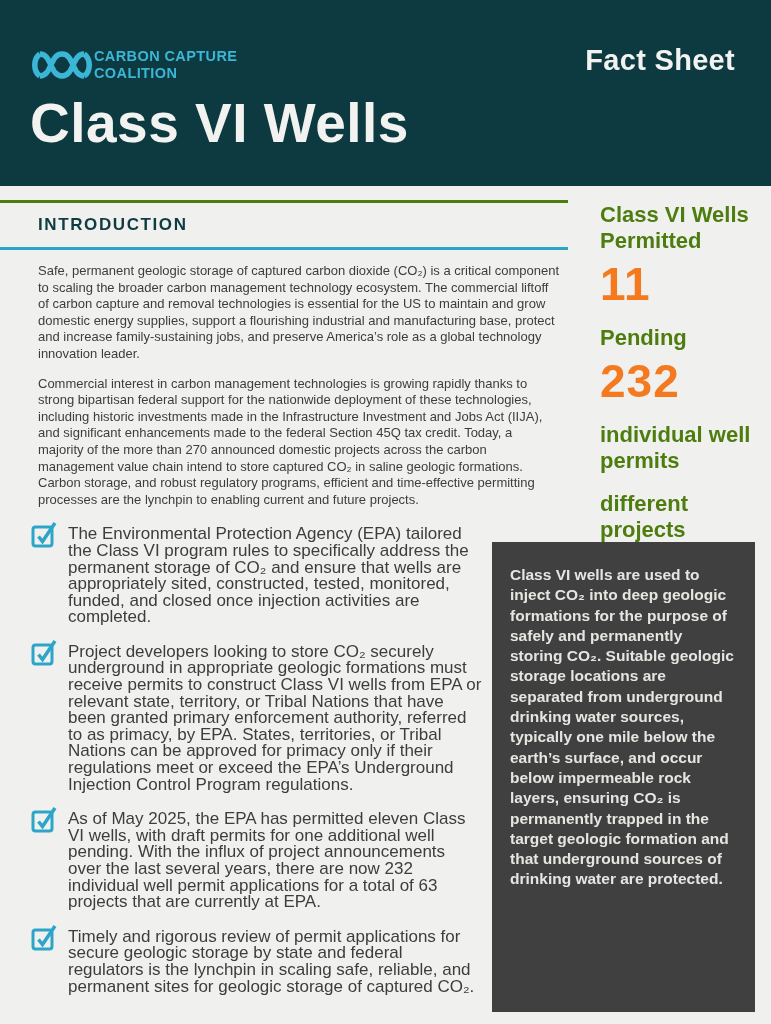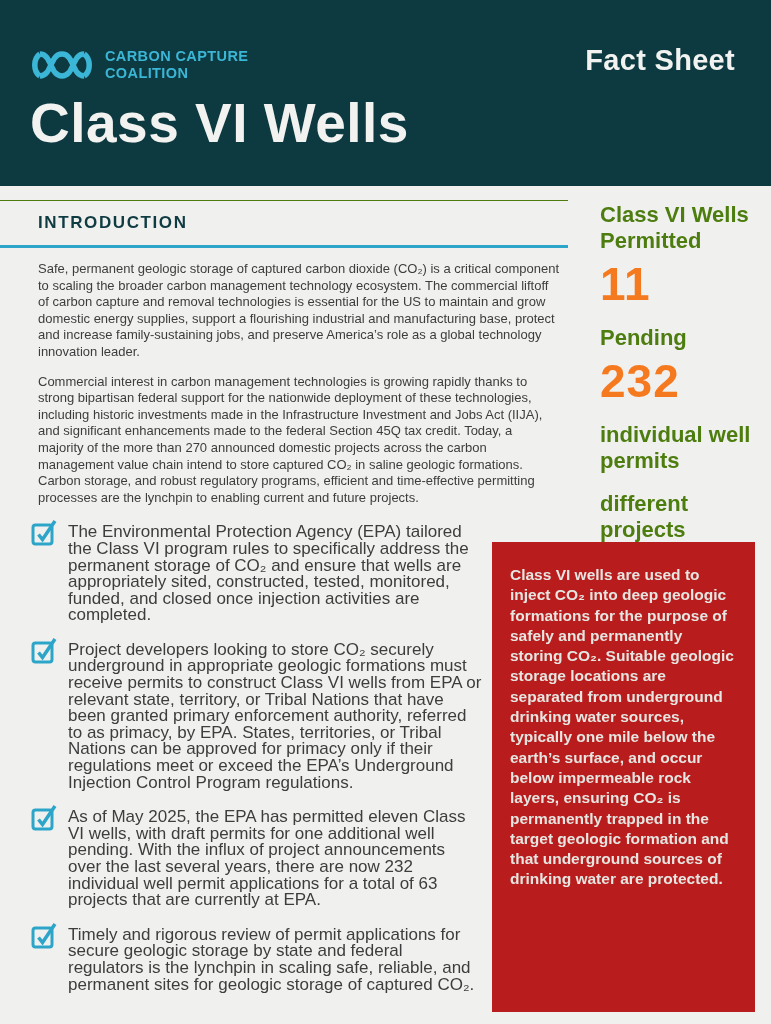--- a/index.html
+++ b/index.html
@@ -8,33 +8,33 @@
     background:#f0f0ee;
     font-family:"Liberation Sans","DejaVu Sans",sans-serif;
     margin:0 auto;
   }
   
   .masthead{
     height:186px;background:#0d3a40;box-sizing:border-box;
     padding:44px 36px 0 30px;
   }
   .brand-row{display:flex;justify-content:space-between;align-items:flex-start;}
-  .brand{display:flex;align-items:center;gap:11px;}
+  .brand{display:flex;align-items:center;}
   .logo-svg{width:64px;height:42px;display:block;}
   .brand-text{
     color:#3bb6d6;font-weight:bold;font-size:14.5px;line-height:1.2;
     letter-spacing:0.4px;
   }
   .badge{color:#f2f3f1;font-size:29px;font-weight:bold;letter-spacing:0.3px;}
   .page-title{
     margin:10px 0 0 0;color:#f2f3f1;font-size:55px;font-weight:bold;
     letter-spacing:0.5px;line-height:1;
   }
   
-  .rule-head{border-top:1px solid #4d7c0f;border-bottom:3px solid #2ca5c9;margin-top:14px;}
+  .rule-head{border-top:3px solid #4d7c0f;border-bottom:3px solid #2ca5c9;margin-top:14px;}
   .rule-head h2{
     margin:0;padding:12px 0 12px 38px;font-size:17px;letter-spacing:1.6px;
     color:#0f3b42;font-weight:bold;
   }
   .intro-head{width:568px;}
   .bg-head{width:486px;}
   
   .body-p{
     margin:13px 0 0 38px;width:522px;font-size:13px;line-height:16.6px;
     color:#3d3d3d;
@@ -51,21 +51,21 @@
     font-size:22px;font-weight:bold;color:#4d7c0f;line-height:1.18;margin-top:17px;
   }
   .stat-label.first{margin-top:0;}
   .stat-value{
     font-size:46px;font-weight:bold;color:#f5791f;line-height:1.05;
     margin-top:6px;letter-spacing:1px;
   }
   
   .callout{
     position:absolute;left:492px;top:542px;width:263px;height:470px;
-    background:#b91c1c;box-sizing:border-box;padding:23px 18px;
+    background:#404040;box-sizing:border-box;padding:23px 18px;
   }
   .callout-text{
     color:#e5e6e1;font-weight:bold;font-size:15.5px;line-height:20.3px;margin:0;
   }
 </style>
 </head>
 <body>
 
 <div class="page">
 

